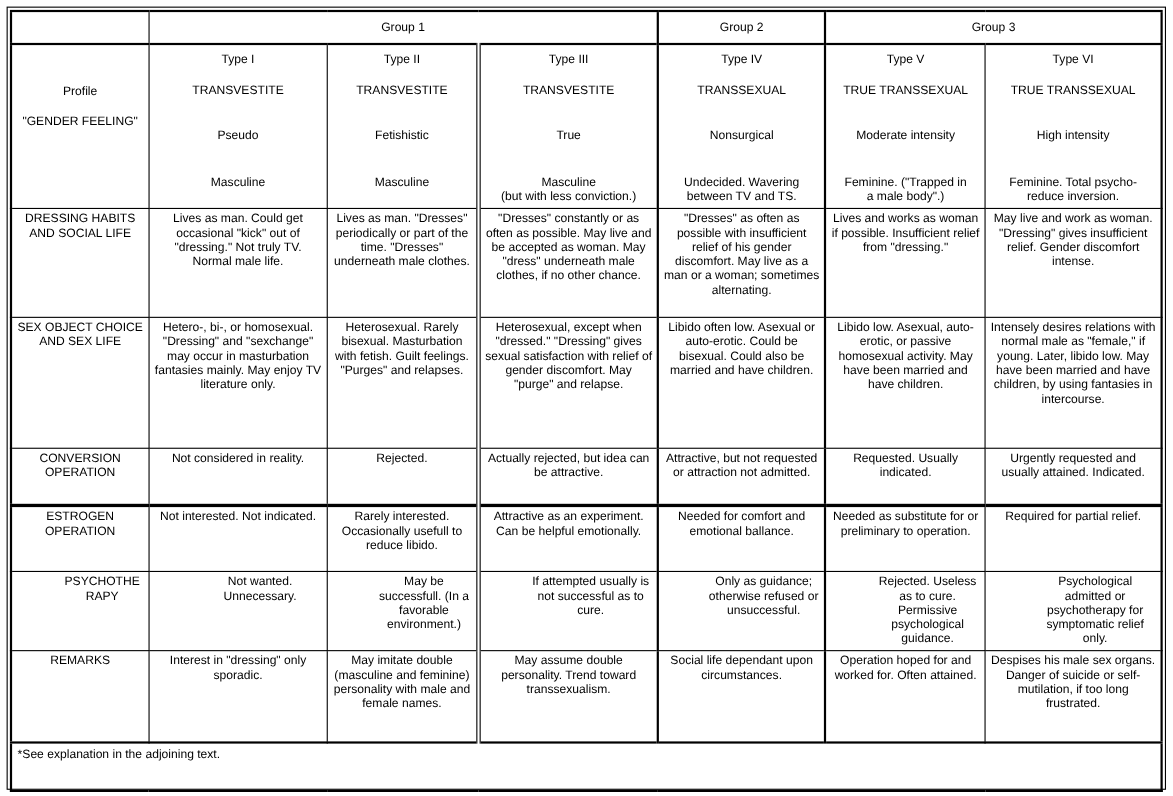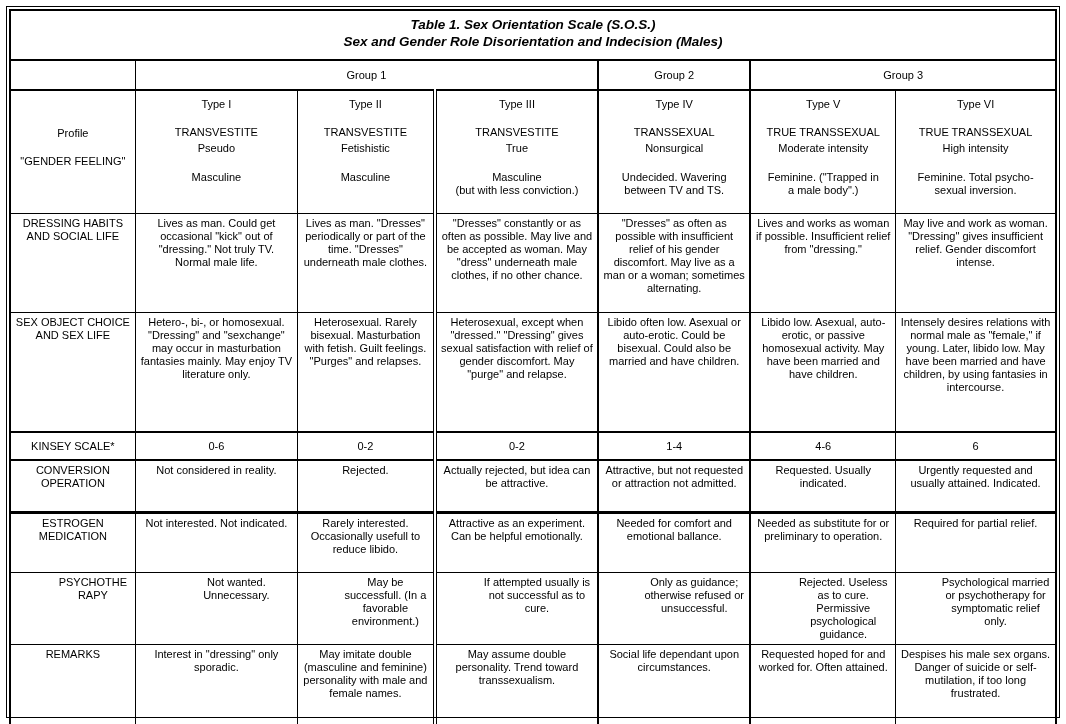--- a/index.html
+++ b/index.html
@@ -57,22 +57,22 @@
   tr.r-kinsey td{height:22px;vertical-align:middle;padding:2px 4px;}
   tr.r-conversion td{height:44px;}
   tr.r-estrogen td{height:52px;}
   tr.r-psycho td{height:56px;padding-left:44px;}
   tr.r-remarks td{height:76px;margin-top:30px;}
   tr.r-foot td{height:36px;text-align:left;vertical-align:top;padding:3px 5px;}
 
   
   .tp-type{margin-top:4px;}
   .tp-name{margin-top:15px;}
-  .tp-sub{margin-top:3px;}
-  .tp-desc{margin-top:16px;white-space:pre-line;}
+  .tp-sub{margin-top:28px;}
+  .tp-desc{margin-top:30px;white-space:pre-line;}
   .tp-label1{margin-top:33px;}
   .tp-label2{margin-top:15px;}
 
   .foot-line{font-size:11px;line-height:14px;}
 </style>
 </head>
 <body>
 
 <div class="page">
   <div class="frame">
@@ -81,26 +81,20 @@
         <col class="c-label">
           <col class="c-t1">
           <col class="c-t2">
           <col class="c-t3">
         <col class="c-t4">
           <col class="c-t5">
           <col class="c-t6">
       </colgroup>
 
       <tbody>
-          <tr class="r-title">
-        <td colspan="7" class="title-cell">
-          <div class="title-line">Table 1. Sex Orientation Scale (S.O.S.)</div>
-          <div class="title-line">Sex and Gender Role Disorientation and Indecision (Males)</div>
-        </td>
-      </tr>
 
       <tr class="r-group">
         <td></td>
         <td colspan="3">Group 1</td>
         <td class="bl-thick">Group 2</td>
         <td colspan="2" class="bl-thick">Group 3</td>
       </tr>
 
       <tr class="r-typeprofile">
         <td>
@@ -138,21 +132,21 @@
           <div class="tp-name">TRUE TRANSSEXUAL</div>
           <div class="tp-sub">Moderate intensity</div>
           <div class="tp-desc">Feminine. ("Trapped in
 a male body".)</div>
         </td>
         <td>
           <div class="tp-type">Type VI</div>
           <div class="tp-name">TRUE TRANSSEXUAL</div>
           <div class="tp-sub">High intensity</div>
           <div class="tp-desc">Feminine. Total psycho-
-sexual inversion.</div>
+reduce inversion.</div>
         </td>
       </tr>
 
       <tr class="r-dressing">
         <td>DRESSING HABITS AND SOCIAL LIFE</td>
         <td>Lives as man. Could get occasional "kick" out of "dressing." Not truly TV. Normal male life.</td>
         <td>Lives as man. "Dresses" periodically or part of the time. "Dresses" underneath male clothes.</td>
         <td class="bl-double">"Dresses" constantly or as often as possible. May live and be accepted as woman. May "dress" underneath male clothes, if no other chance.</td>
         <td class="bl-thick">"Dresses" as often as possible with insufficient relief of his gender discomfort. May live as a man or a woman; sometimes alternating.</td>
         <td class="bl-thick">Lives and works as woman if possible. Insufficient relief from "dressing."</td>
@@ -162,67 +156,58 @@
       <tr class="r-sexobject">
         <td>SEX OBJECT CHOICE AND SEX LIFE</td>
         <td>Hetero-, bi-, or homosexual. "Dressing" and "sexchange" may occur in masturbation fantasies mainly. May enjoy TV literature only.</td>
         <td>Heterosexual. Rarely bisexual. Masturbation with fetish. Guilt feelings. "Purges" and relapses.</td>
         <td class="bl-double">Heterosexual, except when "dressed." "Dressing" gives sexual satisfaction with relief of gender discomfort. May "purge" and relapse.</td>
         <td class="bl-thick">Libido often low. Asexual or auto-erotic. Could be bisexual. Could also be married and have children.</td>
         <td class="bl-thick">Libido low. Asexual, auto-erotic, or passive homosexual activity. May have been married and have children.</td>
         <td>Intensely desires relations with normal male as "female," if young. Later, libido low. May have been married and have children, by using fantasies in intercourse.</td>
       </tr>
 
-      <tr class="r-kinsey">
-        <td>KINSEY SCALE*</td>
-        <td>0-6</td>
-        <td>0-2</td>
-        <td class="bl-double">0-2</td>
-        <td class="bl-thick">1-4</td>
-        <td class="bl-thick">4-6</td>
-        <td>6</td>
-      </tr>
 
       <tr class="r-conversion">
         <td>CONVERSION OPERATION</td>
         <td>Not considered in reality.</td>
         <td>Rejected.</td>
         <td class="bl-double">Actually rejected, but idea can be attractive.</td>
         <td class="bl-thick">Attractive, but not requested or attraction not admitted.</td>
         <td class="bl-thick">Requested. Usually indicated.</td>
         <td>Urgently requested and usually attained. Indicated.</td>
       </tr>
 
       <tr class="r-estrogen">
-        <td>ESTROGEN MEDICATION</td>
+        <td>ESTROGEN OPERATION</td>
         <td>Not interested. Not indicated.</td>
         <td>Rarely interested. Occasionally usefull to reduce libido.</td>
         <td class="bl-double">Attractive as an experiment. Can be helpful emotionally.</td>
         <td class="bl-thick">Needed for comfort and emotional ballance.</td>
         <td class="bl-thick">Needed as substitute for or preliminary to operation.</td>
         <td>Required for partial relief.</td>
       </tr>
 
       <tr class="r-psycho">
         <td>PSYCHOTHERAPY</td>
         <td>Not wanted. Unnecessary.</td>
         <td>May be successfull. (In a favorable environment.)</td>
         <td class="bl-double">If attempted usually is not successful as to cure.</td>
         <td class="bl-thick">Only as guidance; otherwise refused or unsuccessful.</td>
         <td class="bl-thick">Rejected. Useless as to cure. Permissive psychological guidance.</td>
-        <td>Psychological married or psychotherapy for symptomatic relief only.</td>
+        <td>Psychological admitted or psychotherapy for symptomatic relief only.</td>
       </tr>
 
       <tr class="r-remarks">
         <td>REMARKS</td>
         <td>Interest in "dressing" only sporadic.</td>
         <td>May imitate double (masculine and feminine) personality with male and female names.</td>
         <td class="bl-double">May assume double personality. Trend toward transsexualism.</td>
         <td class="bl-thick">Social life dependant upon circumstances.</td>
-        <td class="bl-thick">Requested hoped for and worked for. Often attained.</td>
+        <td class="bl-thick">Operation hoped for and worked for. Often attained.</td>
         <td>Despises his male sex organs. Danger of suicide or self-mutilation, if too long frustrated.</td>
       </tr>
 
       <tr class="r-foot">
         <td colspan="7">
           <div class="foot-line">*See explanation in the adjoining text.</div>
 
         </td>
       </tr>
     </tbody>

